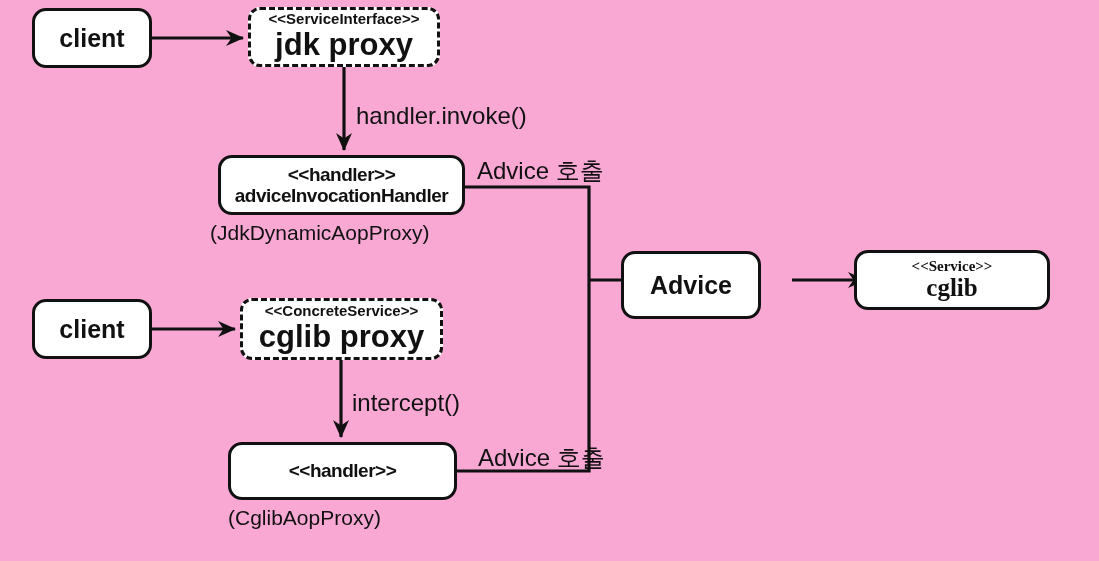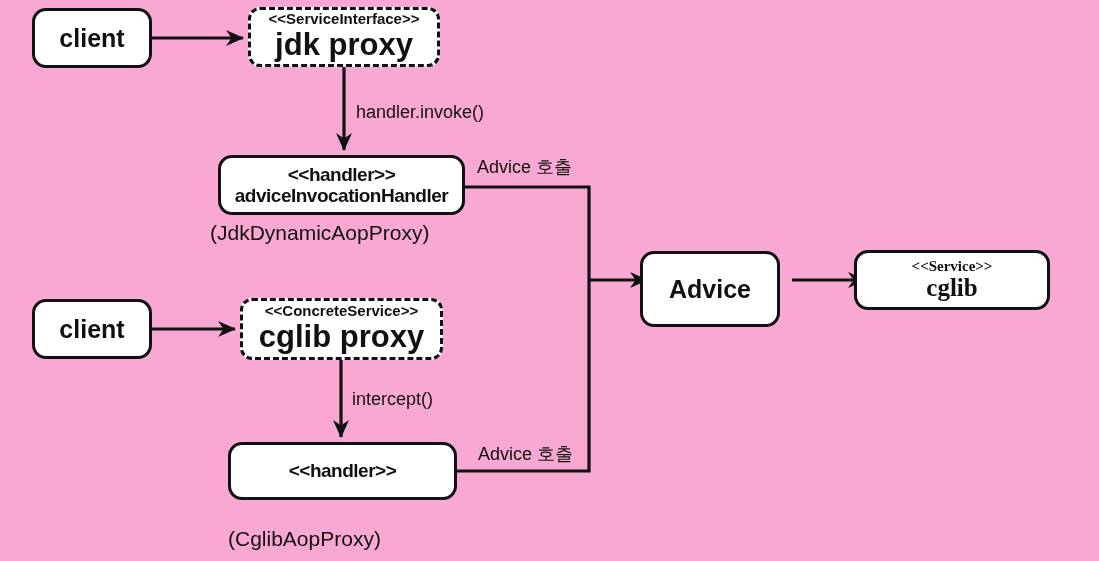--- a/index.html
+++ b/index.html
@@ -51,35 +51,35 @@
     letter-spacing: -0.5px;
   }
   .caption {
     position: absolute;
     font-size: 21px;
     text-align: left;
     white-space: nowrap;
   }
   .edge-label {
     position: absolute;
-    font-size: 18px;
+    font-size: 24px;
     white-space: nowrap;
   }
   
   #client-top            { left: 32px;  top: 8px;   width: 120px; height: 60px; }
   #jdk-proxy             { left: 248px; top: 7px;   width: 192px; height: 60px; text-align: right; }
   #invocation-handler    { left: 218px; top: 155px; width: 247px; height: 60px; }
   #client-bottom         { left: 32px;  top: 299px; width: 120px; height: 60px; }
   #cglib-proxy           { left: 240px; top: 298px; width: 203px; height: 62px; }
   #method-interceptor    { left: 228px; top: 442px; width: 229px; height: 58px; }
-  #advice-node           { left: 640px; top: 251px; width: 140px; height: 76px; }
+  #advice-node           { left: 621px; top: 251px; width: 140px; height: 68px; }
   #target-node           { left: 854px; top: 250px; width: 196px; height: 60px; font-family: Liberation Serif, serif; }
   
   #caption-jdk   { left: 210px; top: 221px; width: 263px; }
-  #caption-cglib { left: 228px; top: 527px; width: 229px; }
+  #caption-cglib { left: 228px; top: 506px; width: 229px; }
   
   #label-handler-invoke     { left: 356px; top: 102px; }
   #label-intercept          { left: 352px; top: 389px; }
   #label-advice-call-top    { left: 477px; top: 155px; }
   #label-advice-call-bottom { left: 478px; top: 442px; }
 </style>
 </head>
 <body>
 
 <div class="canvas">

